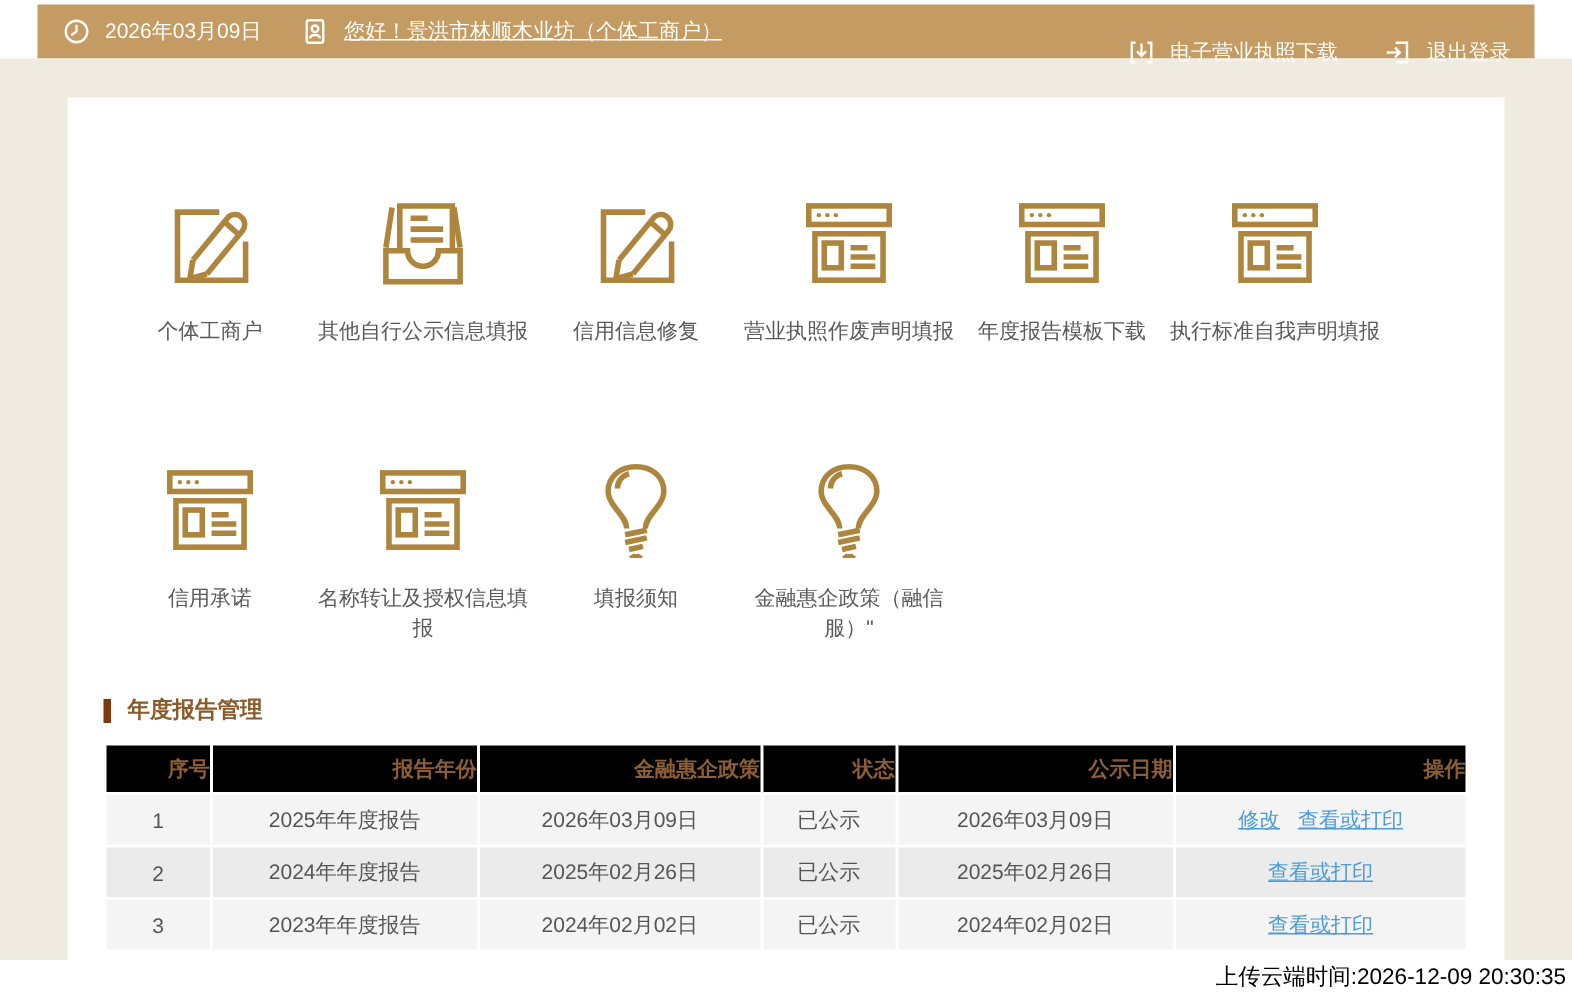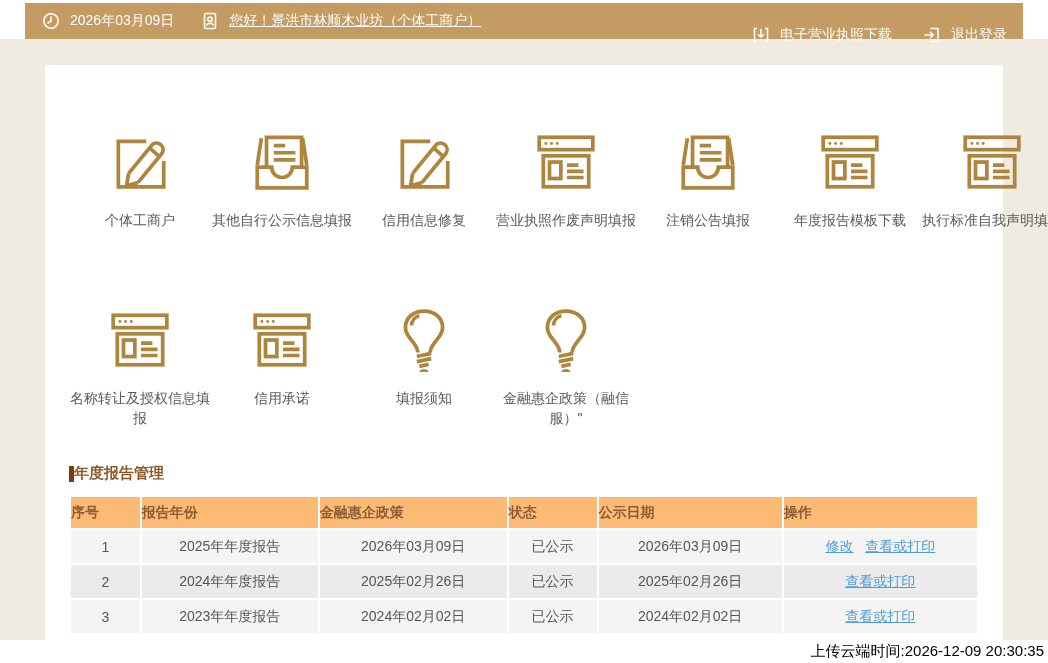--- a/index.html
+++ b/index.html
@@ -22,28 +22,28 @@
   
   .shortcut-grid { display:grid; grid-template-columns:repeat(7,1fr); margin-top:33px; }
   .shortcut-grid.row2 { margin-top:76px; }
   .shortcut { display:flex; flex-direction:column; align-items:center; cursor:pointer; }
   .shortcut svg { width:66px; height:66px; stroke:#AE853C; fill:none; stroke-width:3.6; }
   .shortcut .lbl { margin-top:16px; font-size:14px; color:#595959; text-align:center;
                    line-height:20px; width:142px; }
 
   
   .report-sec { margin-top:36px; }
-  .sec-title { display:flex; align-items:center; gap:0; font-size:15px;
+  .sec-title { display:flex; align-items:center; gap:11px; font-size:15px;
                font-weight:bold; color:#8A5A2B; }
   .sec-title .bar { width:5px; height:16px; background:#7D3A11; }
 
   table { width:100%; border-collapse:collapse; margin-top:12px; font-size:14px;
           table-layout:fixed; }
-  th { background:#fdba74; color:#8C5E35; font-weight:bold; height:33px;
-       border:2px solid #fff; text-align:left; }
+  th { background:#000000; color:#8C5E35; font-weight:bold; height:33px;
+       border:2px solid #fff; text-align:right; }
   td { background:#F4F4F4; color:#555; text-align:center; height:35px;
        border:2px solid #fff; }
   tr.alt td { background:#EBEBEB; }
   a.op { color:#4E9CD5; text-decoration:underline; cursor:pointer; margin:0 4px;
          white-space:nowrap; }
 
   
   .footer { height:23px; background:#fff; display:flex; align-items:center;
             justify-content:flex-end; padding-right:4px; font-size:15px; color:#000; }
 </style>
@@ -151,50 +151,44 @@
         <span class="lbl">信用信息修复</span>
       </div>
       <div class="shortcut">
         <svg>
             <use href="#icon-window"></use>
           </svg>
         <span class="lbl">营业执照作废声明填报</span>
       </div>
       <div class="shortcut">
         <svg>
-            <use href="#icon-inbox"></use>
-          </svg>
-        <span class="lbl">注销公告填报</span>
-      </div>
-      <div class="shortcut">
-        <svg>
             <use href="#icon-window"></use>
           </svg>
         <span class="lbl">年度报告模板下载</span>
       </div>
       <div class="shortcut">
         <svg>
             <use href="#icon-window"></use>
           </svg>
         <span class="lbl">执行标准自我声明填报</span>
       </div>
     </div>
 
     <div class="shortcut-grid row2">
       <div class="shortcut">
         <svg>
             <use href="#icon-window"></use>
           </svg>
+        <span class="lbl">信用承诺</span>
+      </div>
+      <div class="shortcut">
+        <svg>
+            <use href="#icon-window"></use>
+          </svg>
         <span class="lbl">名称转让及授权信息填报</span>
-      </div>
-      <div class="shortcut">
-        <svg>
-            <use href="#icon-window"></use>
-          </svg>
-        <span class="lbl">信用承诺</span>
       </div>
       <div class="shortcut">
         <svg>
             <use href="#icon-bulb"></use>
           </svg>
         <span class="lbl">填报须知</span>
       </div>
       <div class="shortcut">
         <svg>
             <use href="#icon-bulb"></use>

